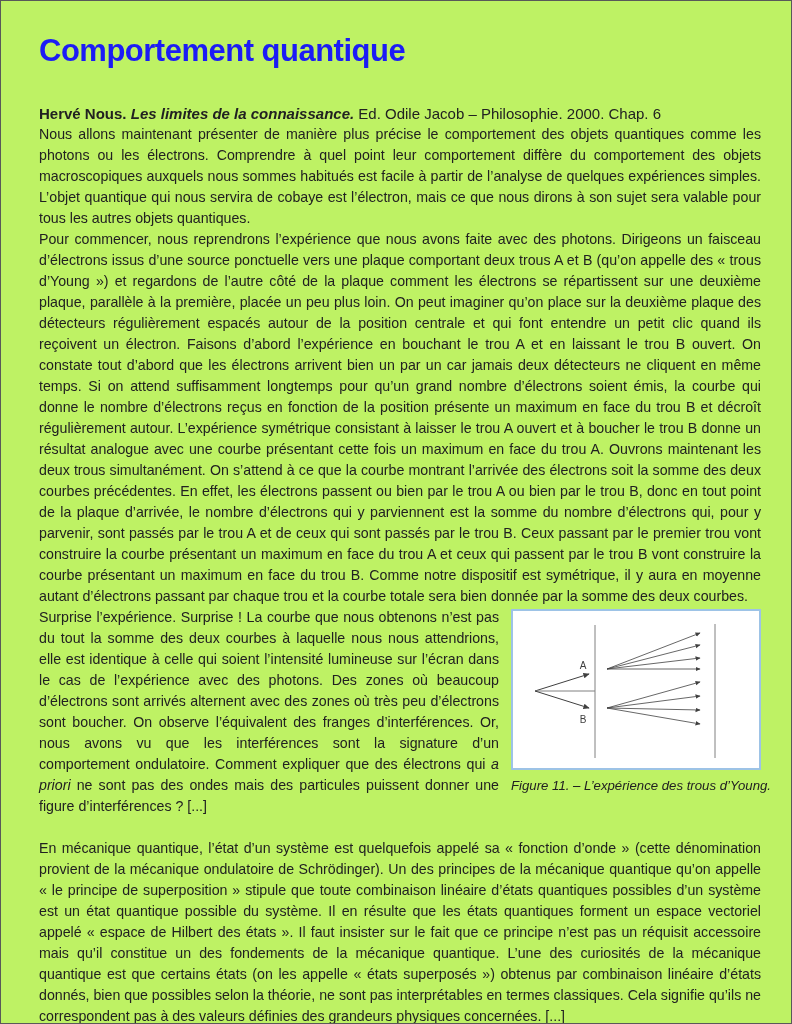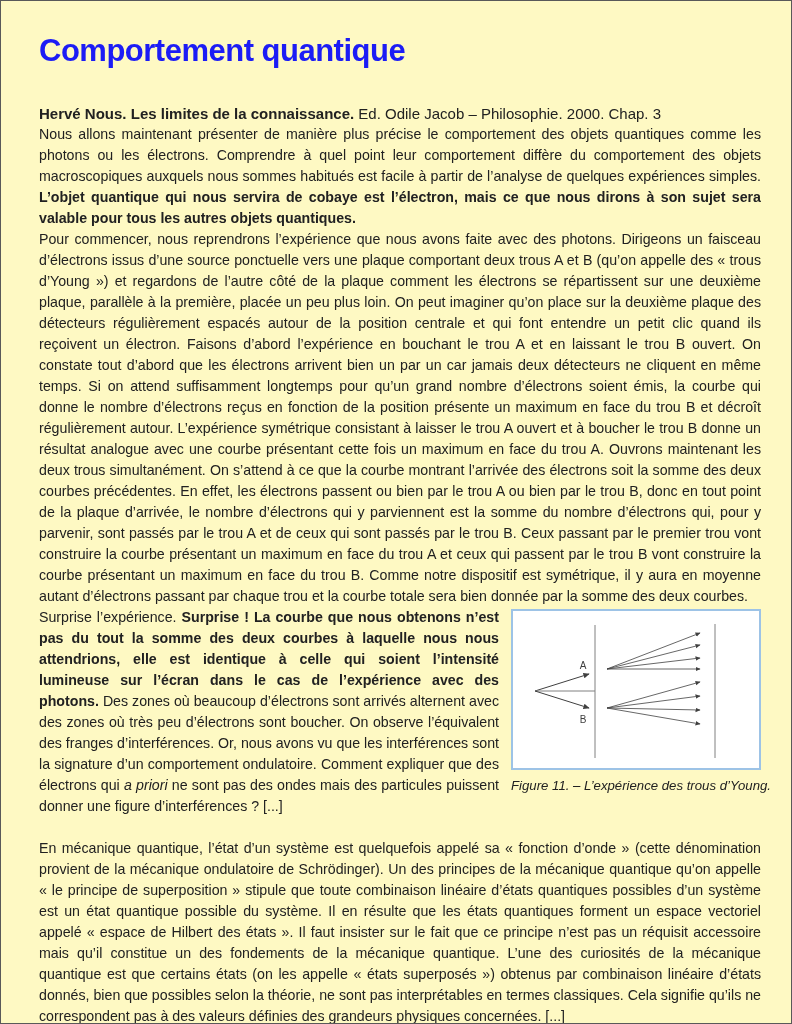--- a/index.html
+++ b/index.html
@@ -5,21 +5,21 @@
   html, body {
     margin: 0;
     padding: 0;
     background: #ffffff;
   }
   .page {
     position: relative;
     width: 792px;
     height: 1024px;
     box-sizing: border-box;
-    background: #fef9c3;
+    background: #bef264;
     border: 1px solid #595959;
     font-family: "Liberation Sans", sans-serif;
     color: #212121;
     overflow: hidden;
   }
   .page-inner {
     padding: 33px 30px 0 38px;
   }
   h1.doc-title {
     margin: 0;
@@ -28,35 +28,35 @@
     font-weight: bold;
     color: #1c1cf5;
     letter-spacing: -0.5px;
   }
   p.ref-line {
     margin: 36px 0 0 0;
     font-size: 15px;
     line-height: 20px;
   }
   p.ref-line .ref-author { font-weight: bold; }
-  p.ref-line .ref-work   { font-weight: bold; }
+  p.ref-line .ref-work   { font-weight: bold; font-style: italic; }
   h2.section-heading {
     margin: 15px 0 10px 0;
     font-size: 17.5px;
     font-weight: bold;
     color: #1a1a1a;
   }
   .body-text {
     font-size: 14.2px;
     line-height: 21px;
     text-align: justify;
   }
   .body-text p { margin: 0; }
   .body-text p.spaced-top { margin-top: 21px; }
-  .bold-run   { font-weight: bold; }
+  .bold-run   { font-weight: normal; }
   .italic-run { font-style: italic; margin-top: 22px; }
   .figure-float {
     display: block;
     float: right;
     width: 250px;
     margin: 2px 0 2px 12px;
     text-align: center;
   }
   .figure-frame {
     display: block;
@@ -86,21 +86,21 @@
 <body>
 
 <div class="page">
   <div class="page-inner">
 
     <h1 class="doc-title">Comportement quantique</h1>
 
     <p class="ref-line">
       <span class="ref-author">Hervé Nous.</span>
       <span class="ref-work">Les limites de la connaissance.</span>
-      <span class="ref-pub">Ed. Odile Jacob – Philosophie. 2000. Chap. 3</span>
+      <span class="ref-pub">Ed. Odile Jacob – Philosophie. 2000. Chap. 6</span>
     </p>
 
 
     <div class="body-text">
 
       <p>
         <span>Nous allons maintenant présenter de manière plus précise le comportement des objets quantiques comme les photons ou les électrons. Comprendre à quel point leur comportement diffère du comportement des objets macroscopiques auxquels nous sommes habitués est facile à partir de l’analyse de quelques expériences simples.</span>
         <span class="bold-run">L’objet quantique qui nous servira de cobaye est l’électron, mais ce que nous dirons à son sujet sera valable pour tous les autres objets quantiques.</span>
       </p>
 

